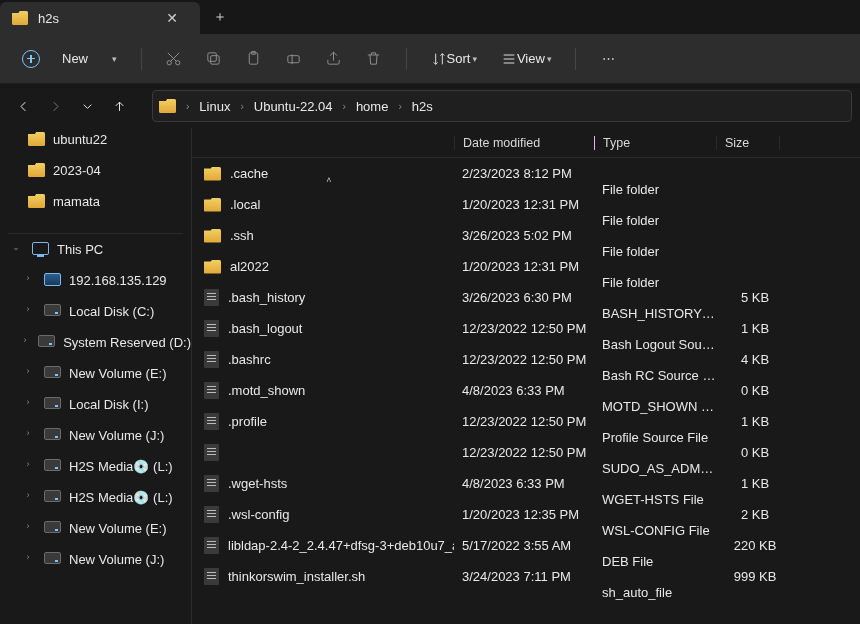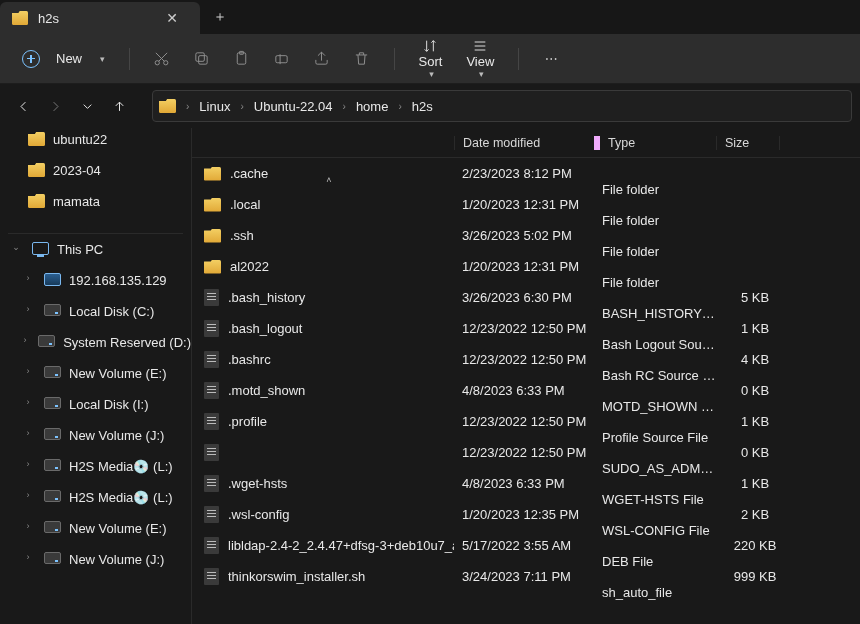--- a/index.html
+++ b/index.html
@@ -27,42 +27,42 @@
     color: #ccc; font-size: 14px;
   }
   .tab-new { width: 40px; background: #171717; }
   
   .toolbar {
     display: flex; align-items: center; height: 50px;
     background: #2d2d2d; padding: 0 12px; gap: 4px;
     border-bottom: 1px solid #1d1d1d;
   }
   .new-btn {
-    display: flex; align-items: center; gap: 16px;
+    display: flex; align-items: center; gap: 22px;
     padding: 5px 10px;
     border-radius: 4px;
   }
   .new-btn .plus-circle {
     width: 18px; height: 18px; border: 1.4px solid #7cc3ff; border-radius: 50%;
     position: relative;
   }
   .new-btn .plus-circle::before, .new-btn .plus-circle::after {
     content: ""; position: absolute; background: #7cc3ff;
   }
   .new-btn .plus-circle::before { left: 4px; right: 4px; top: 7.3px; height: 1.4px; }
   .new-btn .plus-circle::after  { top: 4px; bottom: 4px; left: 7.3px; width: 1.4px; }
   .tool-sep { width: 1px; height: 22px; background: #454545; margin: 0 10px; }
   .tool-ico {
     width: 36px; height: 34px; display: flex; align-items: center; justify-content: center;
     color: #8f8f8f; border-radius: 4px;
   }
   .tool-ico svg { width: 17px; height: 17px; stroke: #8f8f8f; fill: none; stroke-width: 1.4; }
   .tool-txt-btn {
     display: flex; align-items: center; gap: 0; padding: 5px 10px;
-    border-radius: 4px; color: #e8e8e8; flex-direction: column;
+    border-radius: 4px; color: #e8e8e8;
   }
   .tool-txt-btn svg { width: 16px; height: 16px; stroke: #e8e8e8; fill: none; stroke-width: 1.4; }
   .chev-down { font-size: 9px; color: #bbb; margin-left: 2px; }
   
   .navrow {
     display: flex; align-items: center; height: 44px;
     background: #191919; padding: 0 8px; gap: 2px;
   }
   .nav-btn {
     width: 30px; height: 30px; display: flex; align-items: center; justify-content: center;
@@ -118,21 +118,21 @@
   }
   
   .files { flex: 1; background: #191919; overflow: hidden; }
   .cols {
     display: flex; align-items: center; height: 30px;
     border-bottom: 1px solid #2a2a2a; font-size: 12.5px; color: #d8d8d8;
     padding-left: 12px;
   }
   .col-name { width: 250px; display:flex; align-items:center; gap:60px;flex-direction:column; }
   .col-date { width: 140px; border-left: 1px solid #2a2a2a; padding-left: 8px; }
-  .col-type { width: 122px; border-left: 6px solid #f0abfc; padding-left: 8px; }
+  .col-type { width: 122px; border-left: 1px solid #f0abfc; padding-left: 8px; }
   .col-size { width: 64px;  border-left: 1px solid #2a2a2a; padding-left: 8px; border-right: 1px solid #2a2a2a; }
   .sort-caret { font-size: 9px; color: #bbb; }
   .row {
     display: flex; align-items: center; height: 31px; padding-left: 12px;
     font-size: 13px;
   }
   .c-name { width: 250px; display: flex; align-items: center; gap: 9px; overflow:hidden; white-space:nowrap; text-overflow:ellipsis; }
   .c-date { width: 140px; padding-left: 8px; }
   .c-type { width: 122px; padding-left: 8px; overflow:hidden; white-space:nowrap; text-overflow:ellipsis;margin-top:32px; }
   .c-size { width: 80px;  padding-left: 8px; text-align: center; padding-right: 10px; }

